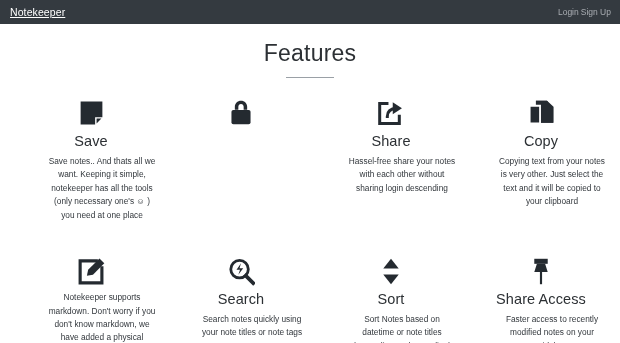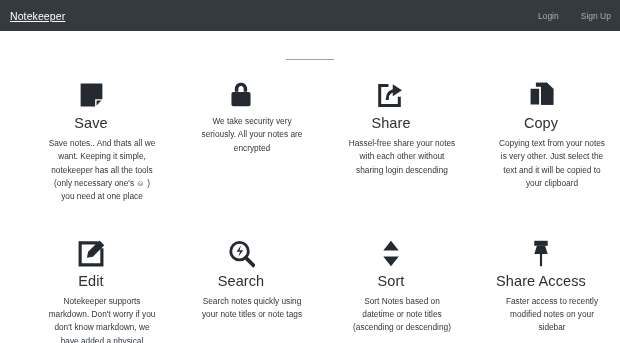--- a/index.html
+++ b/index.html
@@ -12,37 +12,37 @@
 
   body {
     font-family: "Liberation Sans", sans-serif;
     background: #ffffff;
     color: #2f3338;
     -webkit-font-smoothing: antialiased;
   }
 
   
   .navbar {
-    height: 31px;
+    height: 24px;
     background: #343a40;
     display: flex;
     align-items: center;
     justify-content: space-between;
     padding: 0 9px 0 10px;
   }
   .brand {
     color: #ffffff;
     font-size: 10.5px;
     letter-spacing: .1px;
     white-space: nowrap;
   }
   .nav-links {
     display: flex;
     align-items: center;
-    gap: 22px;
+    gap: 2px;
   }
   .nav-link {
     color: #a9adb2;
     font-size: 8.5px;
     text-decoration: none;
     white-space: nowrap;
   }
 
   
   .features-section {
@@ -107,20 +107,21 @@
 
 <nav class="navbar">
   <a class="brand" href="#">Notekeeper</a>
   <div class="nav-links">
     <a class="nav-link" href="#">Login</a>
     <a class="nav-link" href="#">Sign Up</a>
   </div>
 </nav>
 
 <section class="features-section">
+  <h1 class="section-title">Features</h1>
   <hr class="title-rule">
 
   <div class="features-grid row-1">
 
     <div class="feature-card">
       <div class="feature-icon">
         <svg width="29" height="29" viewBox="0 0 24 24" fill="#242a30" aria-hidden="true">
           <path d="M3 2h18v13h-6v6H3V2zm13.2 18.2L20.2 16.2h-4v4z"></path>
         </svg>
       </div>
@@ -128,21 +129,20 @@
       <p class="feature-text">Save notes.. And thats all we want. Keeping it simple, notekeeper has all the tools (only necessary one's ☺ ) you need at one place</p>
     </div>
 
     <div class="feature-card">
       <div class="feature-icon">
         <svg width="26" height="29" viewBox="0 0 20 24" fill="#242a30" aria-hidden="true">
           <path d="M10 1.5c-3 0-5.1 2.2-5.1 5v2.3h2.9V6.5c0-1.4.9-2.3 2.2-2.3s2.2.9 2.2 2.3v2.3h2.9V6.5c0-2.8-2.1-5-5.1-5z"></path>
           <rect x="2.1" y="9" width="15.8" height="11.8" rx="1.6"></rect>
         </svg>
       </div>
-      <p class="feature-text">We take security very seriously. All your notes are encrypted</p>
     </div>
 
     <div class="feature-card">
       <div class="feature-icon">
         <svg width="30" height="29" viewBox="0 0 26 24" fill="none" stroke="#242a30" stroke-width="2.6" aria-hidden="true">
           <path d="M9.5 3.3H3.2v17.4h17v-6.4" stroke-linecap="square"></path>
           <path d="M9.8 14.6c0-5 3.9-7 8.2-7.2" stroke-linecap="square"></path>
           <path d="M14.5 2.2l8 5.2-8 5.2z" fill="#242a30" stroke="none"></path>
         </svg>
       </div>
@@ -167,21 +167,20 @@
 
   <div class="features-grid row-2">
 
     <div class="feature-card">
       <div class="feature-icon">
         <svg width="29" height="29" viewBox="0 0 24 24" fill="none" stroke="#242a30" stroke-width="2.6" aria-hidden="true">
           <path d="M16 3.2H2.6v18.2h18V9" stroke-linecap="square"></path>
           <path d="M18.6 1.2l4 4-9.4 9.4-5 1 1-5z" fill="#242a30" stroke="none"></path>
         </svg>
       </div>
-      <h3 class="feature-title">Edit</h3>
       <p class="feature-text">Notekeeper supports markdown. Don't worry if you don't know markdown, we have added a physical toolbar too :)</p>
     </div>
 
     <div class="feature-card">
       <div class="feature-icon">
         <svg width="27" height="28" viewBox="0 0 22 23" fill="none" stroke="#242a30" stroke-width="2.3" aria-hidden="true">
           <circle cx="9.4" cy="9.2" r="7.2"></circle>
           <path d="M14.6 14.6l6 6" stroke-linecap="square" stroke-width="3.2"></path>
           <path d="M10.6 4.4L6.9 9.6h2.9l-1.4 4.2 4-5.4H9.4z" fill="#242a30" stroke="none"></path>
         </svg>

